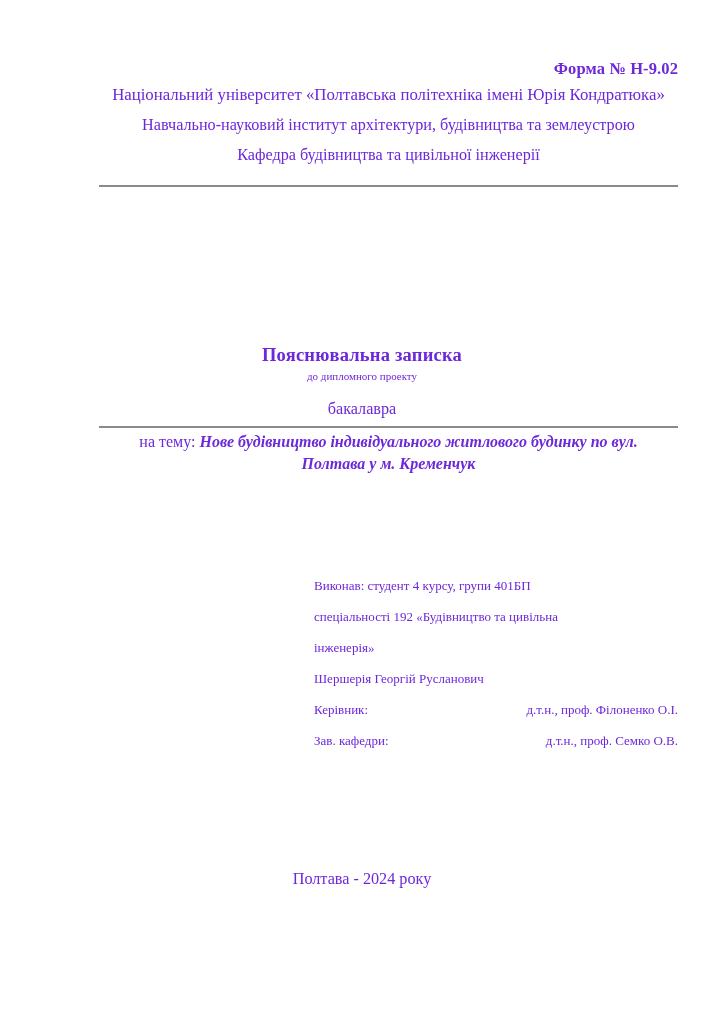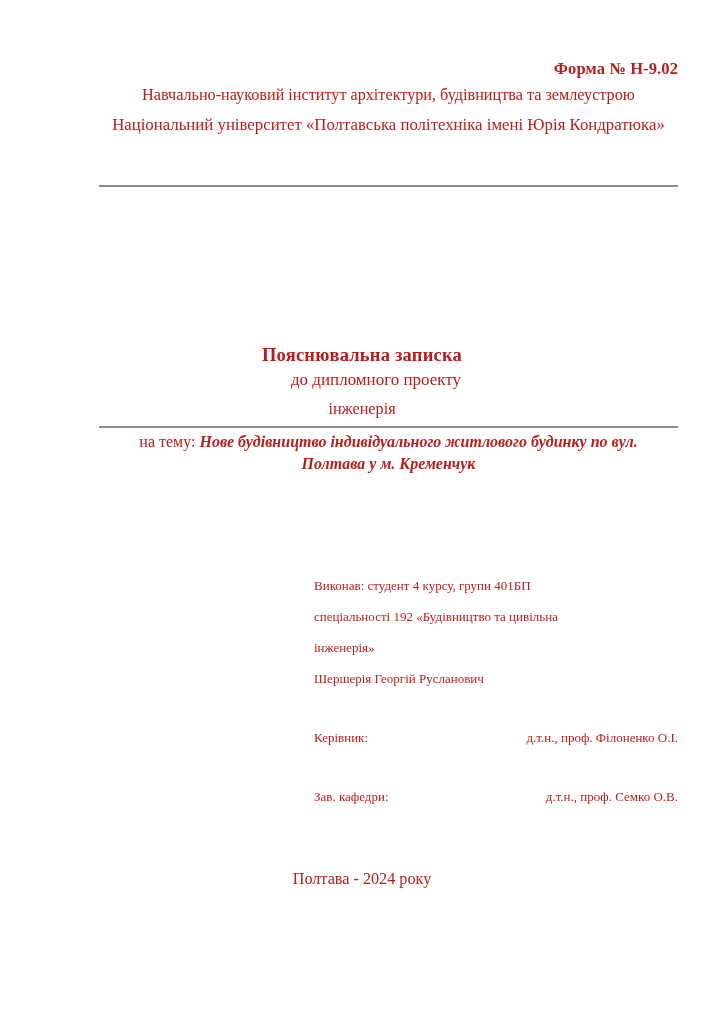--- a/index.html
+++ b/index.html
@@ -7,21 +7,21 @@
     margin: 0;
     padding: 0;
     background: #ffffff;
   }
   .page {
     position: relative;
     width: 724px;
     height: 1024px;
     margin: 0 auto;
     background: #ffffff;
-    color: #b91c1c;
+    color: #6d28d9;
     font-family: "Liberation Serif", "DejaVu Serif", serif;
     overflow: hidden;
     box-sizing: border-box;
   }
 
   
   .block {
     position: absolute;
     box-sizing: border-box;
   }
@@ -66,24 +66,24 @@
   .doc-title {
     left: 62px;
     top: 333px;
     width: 600px;
     font-size: 18.5px;
     font-weight: bold;
     letter-spacing: 0.2px;
     margin-top: 12px;
   }
   .doc-sub1 {
-    left: 76px;
+    left: 62px;
     top: 370px;
     width: 600px;
-    font-size: 17px;
+    font-size: 11px;
   }
   .doc-sub2 {
     left: 62px;
     top: 400px;
     width: 600px;
     font-size: 16.2px;
   }
 
   
   .theme-wrap {
@@ -106,51 +106,51 @@
   .info-line {
     line-height: 31px;
     white-space: nowrap;
   }
   .info-row {
     display: flex;
     justify-content: space-between;
     align-items: baseline;
     line-height: 31px;
     white-space: nowrap;
-    margin-top: 28px;
   }
   .info-row .role { text-align: left; }
   .info-row .person { text-align: right; }
 
   
   .footer-city {
     left: 62px;
     top: 870px;
     width: 600px;
     font-size: 16.2px;
   }
 </style>
 </head>
 <body>
 
 <div class="page">
 
   <div class="block header-zone">
     <div class="form-code right">Форма № Н-9.02</div>
+    <div class="univ-line center l1">Національний університет «Полтавська політехніка імені Юрія Кондратюка»</div>
     <div class="univ-line center l2">Навчально-науковий інститут архітектури, будівництва  та землеустрою</div>
-    <div class="univ-line center l1">Національний університет «Полтавська політехніка імені Юрія Кондратюка»</div>
+    <div class="univ-line center l3">Кафедра будівництва та цивільної інженерії</div>
   </div>
 
   <hr class="rule top">
 
   <div class="block doc-title center">Пояснювальна записка</div>
 
   <div class="block doc-sub1 center">до дипломного проекту</div>
 
-  <div class="block doc-sub2 center">інженерія</div>
+  <div class="block doc-sub2 center">бакалавра</div>
 
   <hr class="rule theme">
 
   <div class="block theme-wrap center">
     <div>
       <span class="theme-label">на тему:</span>
       <span class="theme-text">Нове будівництво індивідуального житлового будинку по вул.</span>
     </div>
     <div class="theme-text">Полтава у м. Кременчук</div>
   </div>

